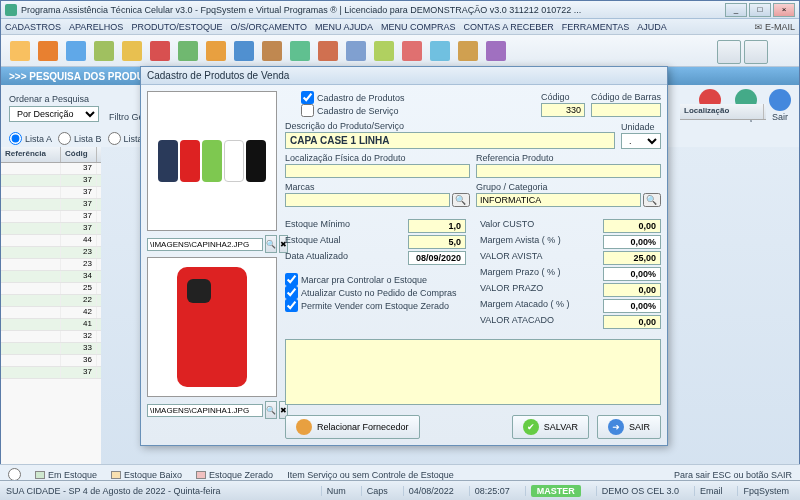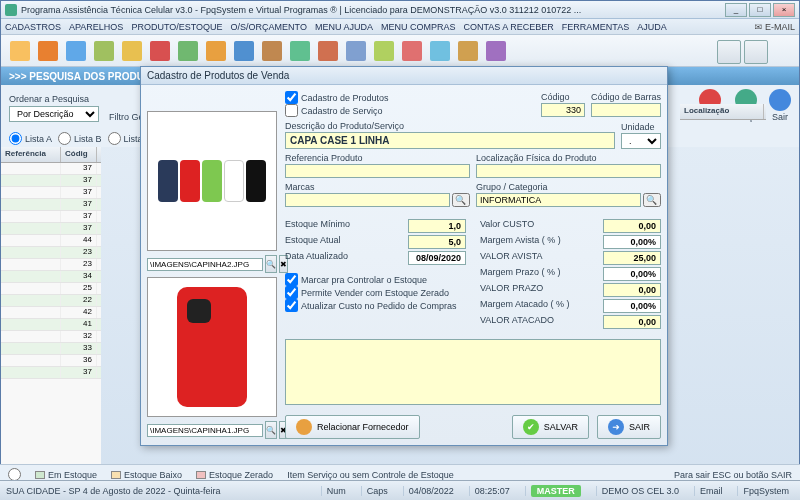--- a/index.html
+++ b/index.html
@@ -30,31 +30,31 @@
 .grid-col { width: 100px; background: #f8f8f8; overflow: hidden; }
 .grid-header { display: flex; background: linear-gradient(#f0f4f8,#d8e0e8); height: 16px; border-bottom: 1px solid #aaa; font-weight: bold; }
 .grid-header div { padding: 2px 4px; border-right: 1px solid #bbb; font-size: 8px; color: #345; }
 .grid-body { overflow-y: auto; }
 .grid-row { display: flex; height: 12px; border-bottom: 1px solid #e4e4e4; }
 .grid-row.alt { background: #e8f4e8; }
 .grid-row div { padding: 0 4px; border-right: 1px solid #eee; font-size: 8px; }
 .modal { position: absolute; left: 140px; top: 66px; width: 528px; height: 380px; background: linear-gradient(#f0f6fc,#e4ecf4); border: 1px solid #6890b8; box-shadow: 2px 2px 8px rgba(0,0,0,0.3); }
 .modal-title { background: linear-gradient(#e8f0f8,#d0e0f0); height: 18px; display: flex; align-items: center; padding: 0 6px; color: #234; font-size: 10px; border-bottom: 1px solid #a8c0d8; }
 .modal-body { display: flex; padding: 6px; gap: 8px; height: calc(100% - 18px); }
-.img-col { width: 130px; display: flex; flex-direction: column; gap: 4px; justify-content: flex-end; }
+.img-col { width: 130px; display: flex; flex-direction: column; gap: 4px; }
 .img-box { border: 1px solid #999; background: #fff; height: 140px; display: flex; align-items: center; justify-content: center; position: relative; }
 .cases-multi { display: flex; gap: 2px; }
 .case { width: 20px; height: 42px; border-radius: 4px; }
 .case-big { width: 70px; height: 120px; background: #d22; border-radius: 10px; position: relative; }
 .case-big::after { content: ''; position: absolute; top: 12px; left: 10px; width: 24px; height: 24px; background: #222; border-radius: 6px; }
 .img-path { display: flex; gap: 2px; align-items: center; }
 .img-path input { flex: 1; border: 1px solid #8aa; padding: 1px 2px; font-size: 8px; background: #fff; }
 .img-path button { width: 18px; height: 18px; border: 1px solid #8aa; background: linear-gradient(#f0f4f8,#d8e0e8); cursor: pointer; font-size: 8px; }
 .form-col { flex: 1; display: flex; flex-direction: column; gap: 4px; }
-.form-row { display: flex; gap: 6px; align-items: center; }
+.form-row { display: flex; gap: 6px; align-items: center; margin-left: 16px; }
 .form-row label { color: #345; font-size: 9px; }
 .cb { display: flex; align-items: center; gap: 3px; font-size: 9px; color: #345; }
 .field-group { display: flex; gap: 6px; align-items: flex-end; }
 .fg { display: flex; flex-direction: column; gap: 1px; }
 .fg label { font-size: 9px; color: #345; }
 .fg input, .fg select { border: 1px solid #8aa; padding: 1px 3px; background: #fff; font-size: 9px; }
 .yellow { background: #ffffd0 !important; }
 .desc-val { font-weight: bold; color: #234; font-size: 10px; padding: 2px 4px; background: #ffffd0; border: 1px solid #8aa; }
 .stock-row { display: flex; justify-content: space-between; margin: 2px 0; }
 .stock-row label { font-size: 9px; color: #345; }
@@ -380,25 +380,25 @@
           <div class="desc-val">CAPA CASE 1 LINHA</div>
         </div>
         <div class="fg">
             <label>Unidade</label>
             <select style="width:40px"><option>.</option></select>
           </div>
       </div>
 
       <div class="field-group">
         <div class="fg" style="flex:1">
+            <label>Localização Física do Produto</label>
+            <input class="yellow" style="">
+          </div>
+        <div class="fg" style="flex:1">
             <label>Referencia Produto</label>
-            <input class="yellow" style="">
-          </div>
-        <div class="fg" style="flex:1">
-            <label>Localização Física do Produto</label>
             <input class="yellow" style="">
           </div>
       </div>
 
       <div class="field-group">
         <div class="fg" style="flex:1">
             <label>Marcas</label>
             <div style="display:flex;gap:2px">
               <input class="yellow" style="flex: 1 1 0%;">
               <button style="width:18px">🔍</button>
@@ -427,25 +427,25 @@
               <label>Data Atualizado</label>
               <div class="val" style="background:#fff">08/09/2020</div>
             </div>
           <div style="margin-top:8px">
             <label class="cb">
                 <input type="checkbox" checked="" style=""> 
                 <span>Marcar pra Controlar o Estoque</span>
               </label>
             <label class="cb">
                 <input type="checkbox" checked="" style=""> 
-                <span>Permite Vender com Estoque Zerado</span>
+                <span>Atualizar Custo no Pedido de Compras</span>
               </label>
             <label class="cb">
                 <input type="checkbox" checked="" style=""> 
-                <span>Atualizar Custo no Pedido de Compras</span>
+                <span>Permite Vender com Estoque Zerado</span>
               </label>
           </div>
         </div>
         <div>
           <div class="stock-row">
               <label>Valor CUSTO</label>
               <div class="val">0,00</div>
             </div>
           <div class="stock-row">
               <label>Margem Avista ( % )</label>

